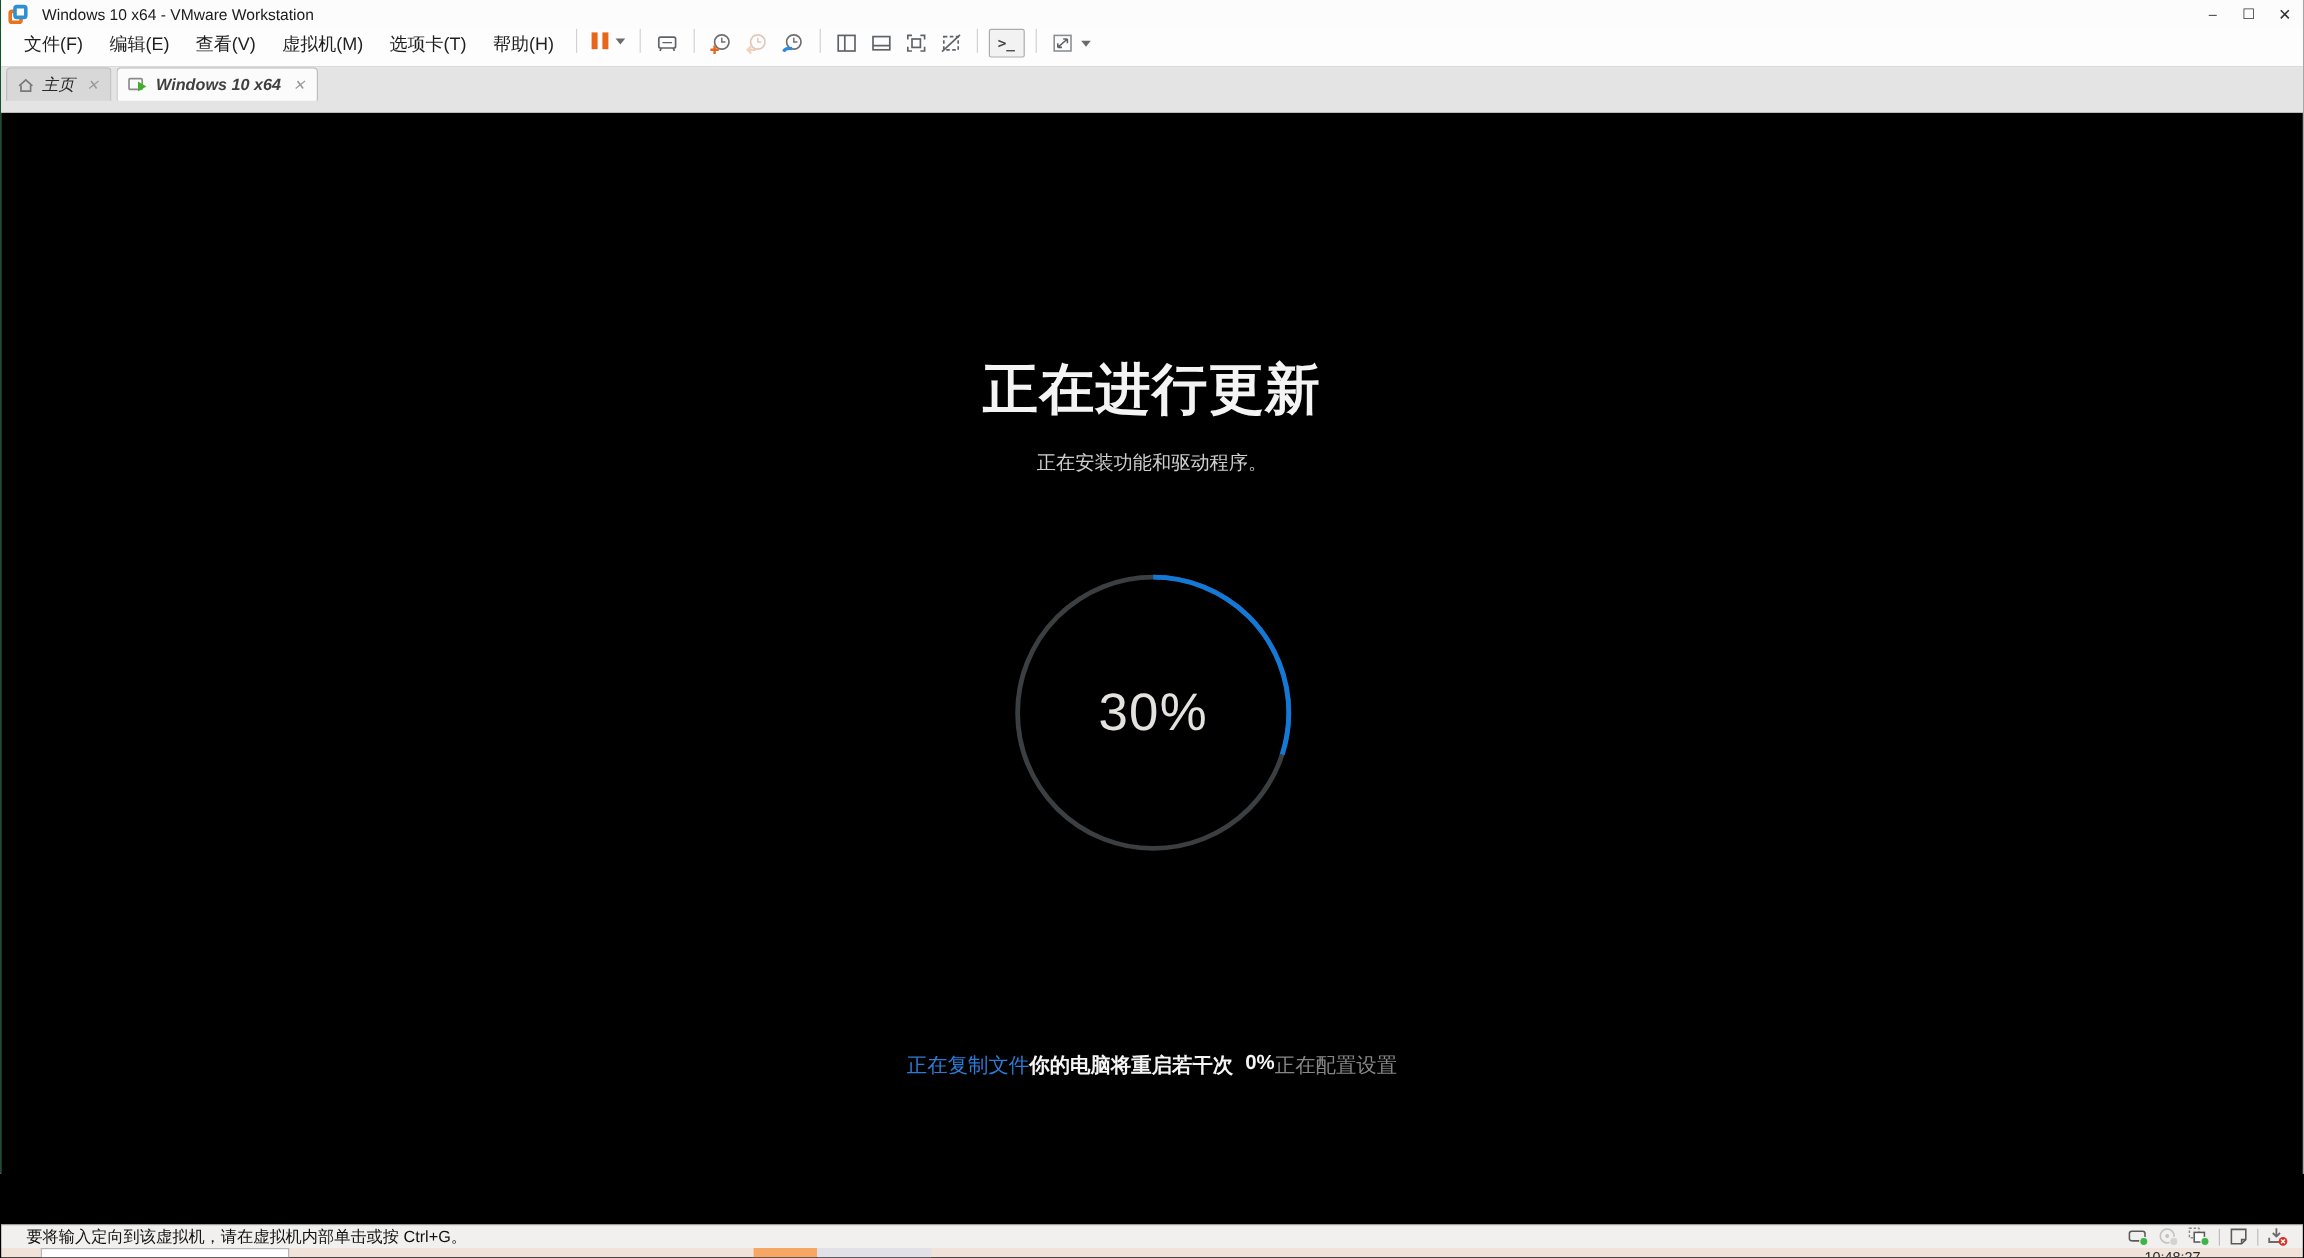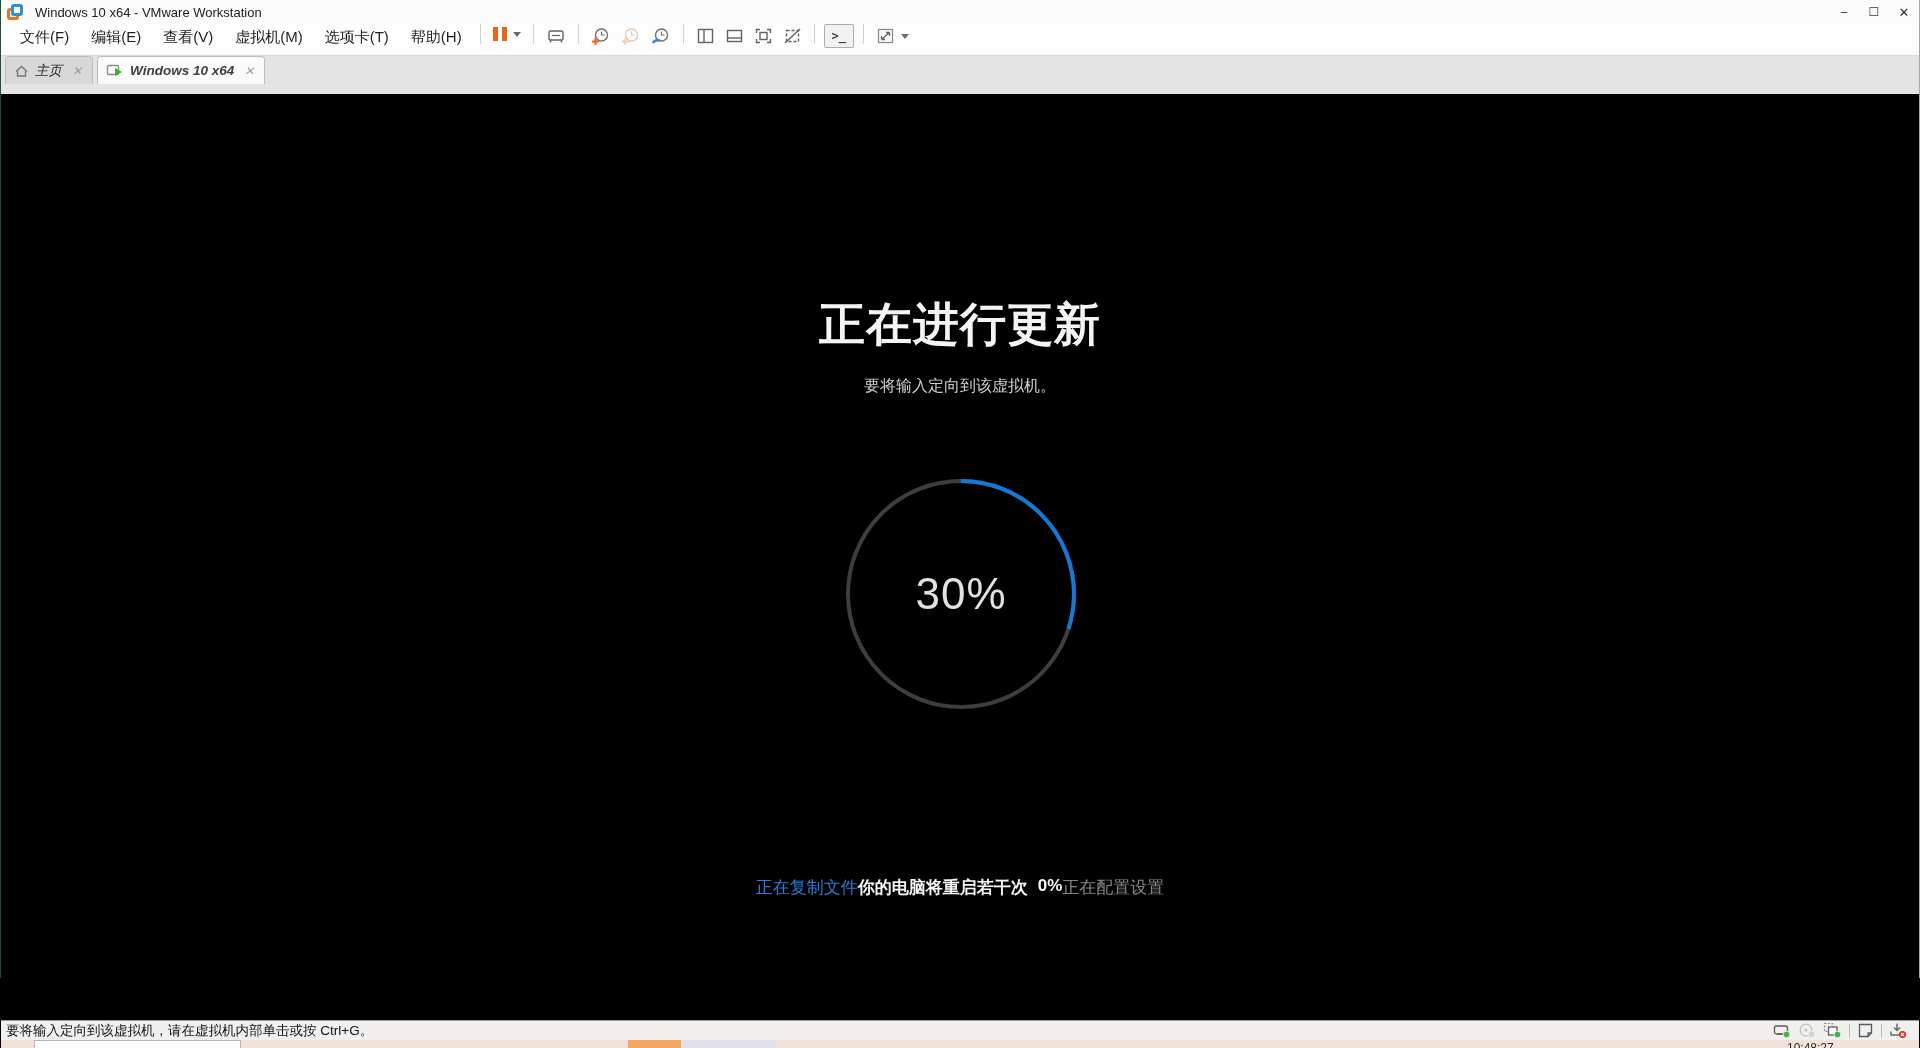--- a/index.html
+++ b/index.html
@@ -58,21 +58,21 @@
          font-size:44px; font-weight:200; color:#e4e2df; letter-spacing:1px; }
   .stages { position:absolute; top:782px; left:0; width:100%; display:flex; justify-content:center;
             align-items:center; font-size:17px; }
   .stage-done { color:#2d7cd6; }
   .stage-active { color:#f5f5f5; font-weight:600; display:flex; gap:10px; }
   .stage-pending { color:#878787; }
 
   
   .statusbar { position:absolute; top:1020px; left:0; right:0; height:20px; background:#f1f0ef;
                border-top:1px solid #9c9c9c; display:flex; align-items:center; font-size:13.5px; color:#111; }
-  .status-msg { margin-left:5px; }
+  .status-msg { margin-left:21px; }
   .status-icons { margin-left:auto; display:flex; align-items:center; gap:7px; padding-right:12px; }
   .ssep { width:1px; height:14px; background:#bdbdbd; }
 
   
   .sliver { position:absolute; top:1040px; left:0; right:0; height:8px; background:#f2e3da; overflow:hidden; }
   .sliver .searchbox { position:absolute; left:33px; top:0; width:207px; height:8px; background:#fff; border:1px solid #b5b5b5; border-bottom:none; }
   .sliver .orange { position:absolute; left:627px; top:0; width:53px; height:8px; background:#f5a763; }
   .sliver .lav { position:absolute; left:680px; top:0; width:95px; height:8px; background:#e2e1ea; }
   .sliver .clock { position:absolute; left:1786px; top:1px; font-size:12px; color:#2a2a2a; line-height:14px; }
 </style>
@@ -203,21 +203,21 @@
         <rect x="1.5" y="2.5" width="11" height="9" rx="1" fill="none" stroke="#8b8b8b" stroke-width="1.4"></rect>
         <polygon points="9,5 16,9 9,13" fill="#3fae2a"></polygon>
       </svg>
       <span class="tlabel">Windows 10 x64</span>
       <span class="tclose">✕</span>
     </div>
   </div>
 
   <div class="vm-screen">
     <div class="upd-title">正在进行更新</div>
-    <div class="upd-sub">要将输入定向到该虚拟机。</div>
+    <div class="upd-sub">正在安装功能和驱动程序。</div>
 
     <div class="ringwrap">
       <svg viewBox="0 0 240 240" width="240" height="240">
         <circle cx="120" cy="120" r="113" fill="none" stroke="#3b3f42" stroke-width="4"></circle>
         <circle cx="120" cy="120" r="113" fill="none" stroke="#1279d8" stroke-width="4" pathLength="100" stroke-dasharray="30 100" transform="rotate(-90 120 120)"></circle>
       </svg>
       <div class="pct">30%</div>
     </div>
 
     <div class="stages">

